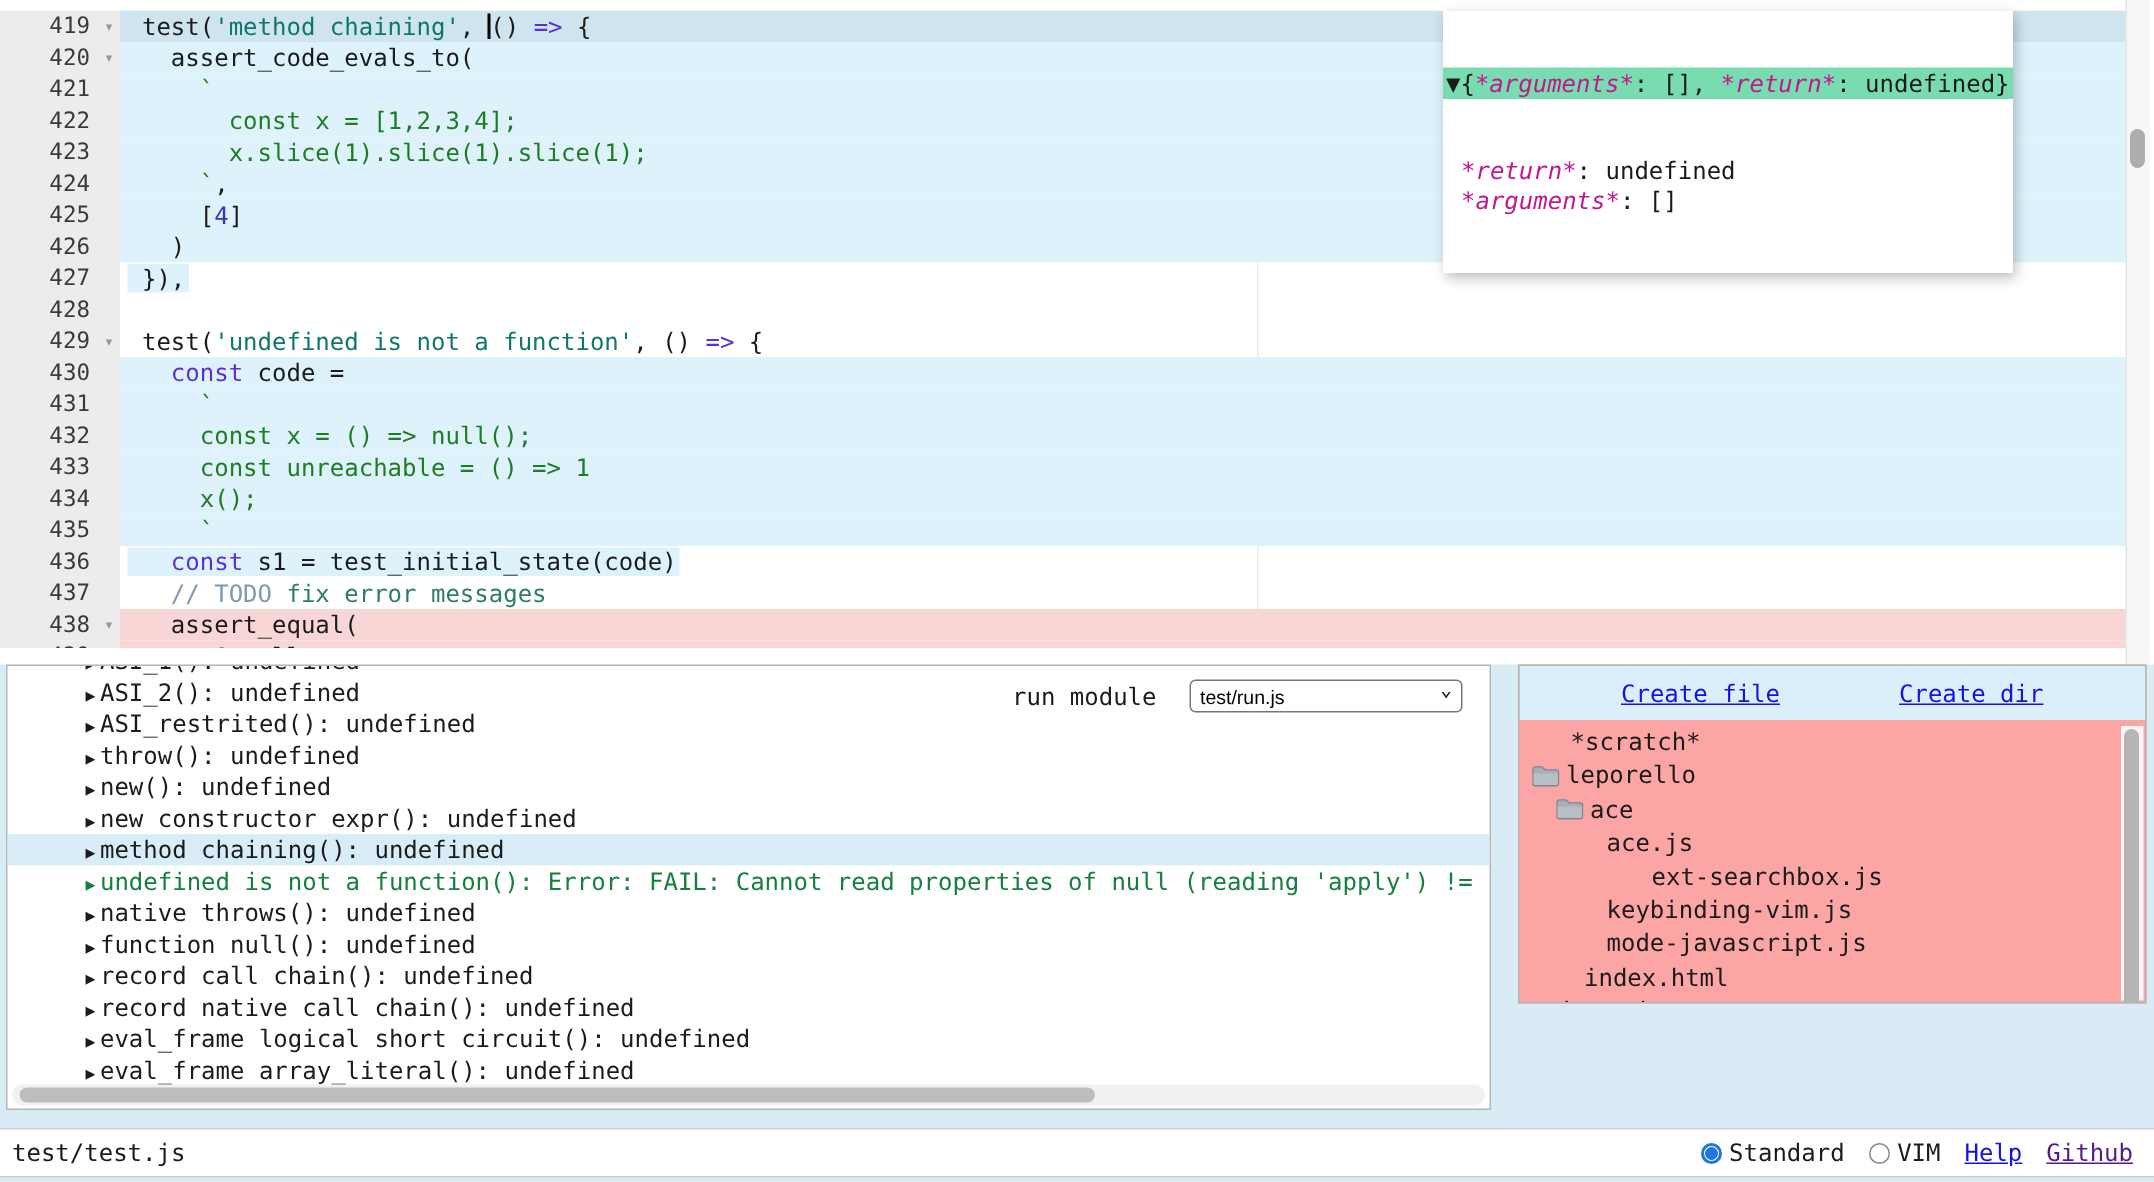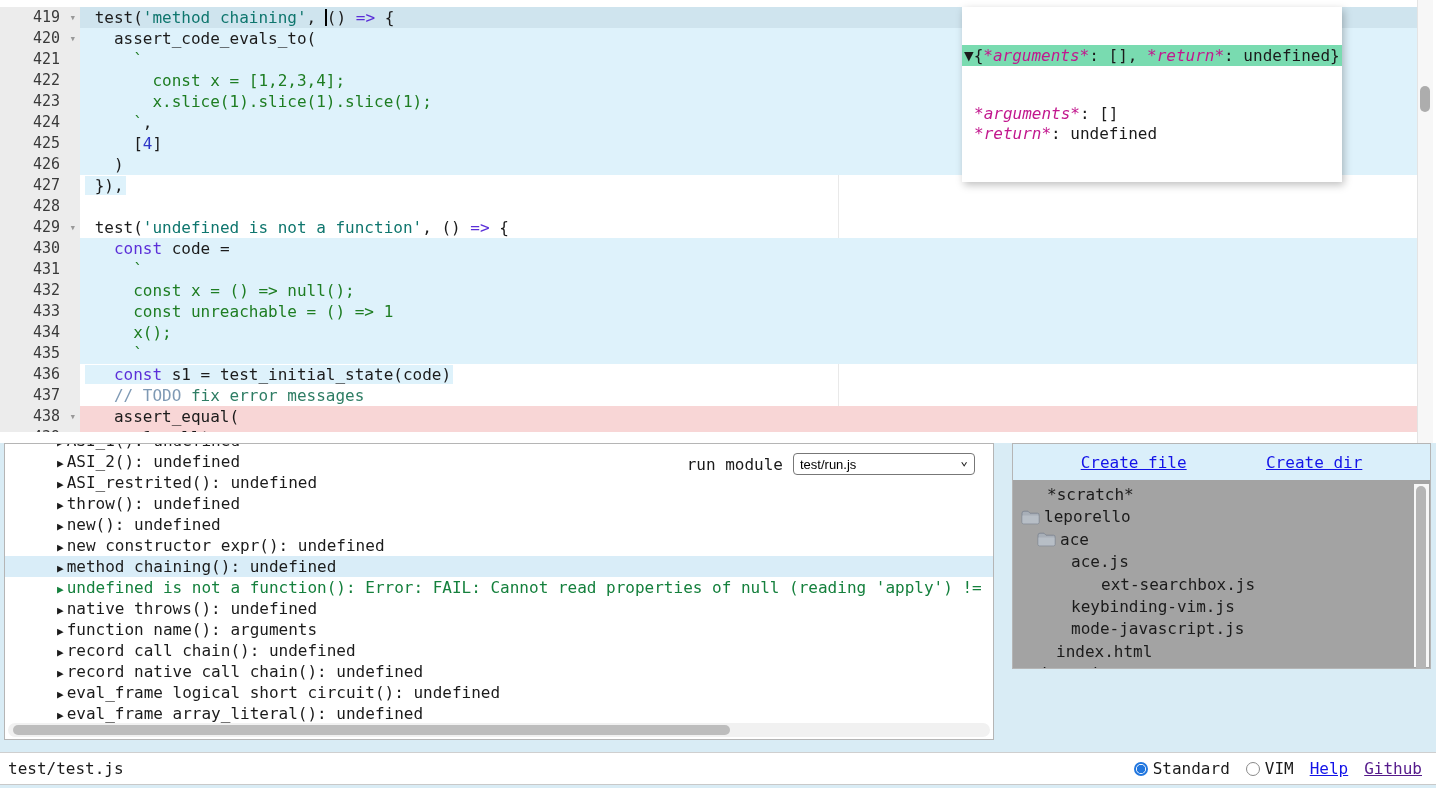--- a/index.html
+++ b/index.html
@@ -35,31 +35,31 @@
   .popup .rw{height:20px;line-height:20px;background:#fff;padding-left:12px;}
 
   
   .results{position:absolute;left:4px;top:443px;width:990px;height:297px;background:#fff;
            border:1px solid #b5b5b5;box-sizing:border-box;overflow:hidden;}
   .rlist{position:absolute;left:0;top:-14px;right:0;}
   .ritem{height:21px;line-height:21px;font-size:16px;padding-left:52px;white-space:pre;}
   .ritem .tri{font-size:11px;margin-right:3px;}
   .ritem.sel{background:#d9edf8;}
   .ritem.err{color:#15803d;}
-  .runmod{position:absolute;top:9px;right:18px;display:flex;align-items:center;gap:10px;
+  .runmod{position:absolute;top:9px;right:18px;display:flex;align-items:center;gap:22px;
           font-size:16px;background:#fff;z-index:3;}
   .selwrap{position:relative;}
   .selwrap select{appearance:none;-webkit-appearance:none;width:182px;height:22px;border:1px solid #777;
           border-radius:4px;background:#fff;font:13px "Liberation Sans",sans-serif;padding:0 22px 0 6px;}
   .selwrap::after{content:"⌄";position:absolute;right:7px;top:0px;font-weight:bold;font-size:13px;pointer-events:none;}
   .hsb{position:absolute;left:3px;right:3px;bottom:2px;height:14px;background:#f1f1f1;border-radius:8px;}
   .hsb .thumb{position:absolute;left:5px;top:2px;height:10px;width:73%;background:#bdbdbd;border-radius:6px;}
 
   
-  .tree{position:absolute;left:1012px;top:443px;width:419px;height:226px;background:#a3a3a3;
+  .tree{position:absolute;left:1012px;top:443px;width:419px;height:226px;background:#fca5a5;
         border:1px solid #b5b5b5;box-sizing:border-box;overflow:hidden;}
   .thead{height:36px;background:#daeffa;display:flex;align-items:center;justify-content:space-around;
          padding:0 28px;font-size:16px;}
   .thead a{color:#1313e8;}
   .tlist{position:absolute;top:40px;left:0;right:16px;bottom:0;overflow:hidden;font-size:16px;}
   .titem{height:22.4px;line-height:22.4px;white-space:pre;display:flex;align-items:center;}
   .ficon{display:inline-block;margin-right:4px;line-height:0;}
   .tsb{position:absolute;right:1px;top:40px;bottom:1px;width:15px;background:#f7f7f7;}
   .tsb .thumb{position:absolute;left:2px;top:2px;width:10px;height:238px;background:#b5b5b5;border-radius:6px;}
 
@@ -103,36 +103,36 @@
         <div class="crow"><div class="gut">437</div><div class="codearea bg-white"><span class="seg-t">   </span><span class="seg-cm">// TODO</span><span class="seg-cg"> fix error messages</span></div></div>
         <div class="crow"><div class="gut">438<span class="fold">▾</span></div><div class="codearea bg-pink"><span class="seg-t">   </span><span class="seg-t">assert_equal(</span></div></div>
         <div class="crow"><div class="gut">439</div><div class="codearea bg-pink"><span class="seg-t">     </span><span class="seg-t">s1.calltree</span></div></div>
       </div>
     <div class="vsb">
       <div class="thumb"></div>
     </div>
 
     <div class="popup">
       <div class="hd" id="popup-hd"><span class="seg-t">▼{</span><span class="seg-m">*arguments*</span><span class="seg-t">: [], </span><span class="seg-m">*return*</span><span class="seg-t">: undefined}</span></div>
-      <div id="popup-rows"><div class="rw"><span class="seg-m">*arguments*</span><span class="seg-t">: []</span></div><div class="rw"><span class="seg-m">*return*</span><span class="seg-t">: undefined</span></div></div>
+      <div id="popup-rows"><div class="rw"><span class="seg-m">*return*</span><span class="seg-t">: undefined</span></div><div class="rw"><span class="seg-m">*arguments*</span><span class="seg-t">: []</span></div></div>
     </div>
   </div>
 
   <div class="results">
     <div class="rlist" id="rlist">
         <div class="ritem"><span class="tri">▶</span><span>ASI_1(): undefined</span></div>
         <div class="ritem"><span class="tri">▶</span><span>ASI_2(): undefined</span></div>
         <div class="ritem"><span class="tri">▶</span><span>ASI_restrited(): undefined</span></div>
         <div class="ritem"><span class="tri">▶</span><span>throw(): undefined</span></div>
         <div class="ritem"><span class="tri">▶</span><span>new(): undefined</span></div>
         <div class="ritem"><span class="tri">▶</span><span>new constructor expr(): undefined</span></div>
         <div class="ritem sel"><span class="tri">▶</span><span>method chaining(): undefined</span></div>
         <div class="ritem err"><span class="tri">▶</span><span>undefined is not a function(): Error: FAIL: Cannot read properties of null (reading 'apply') !=</span></div>
         <div class="ritem"><span class="tri">▶</span><span>native throws(): undefined</span></div>
-        <div class="ritem"><span class="tri">▶</span><span>function name(): arguments</span></div>
+        <div class="ritem"><span class="tri">▶</span><span>function null(): undefined</span></div>
         <div class="ritem"><span class="tri">▶</span><span>record call chain(): undefined</span></div>
         <div class="ritem"><span class="tri">▶</span><span>record native call chain(): undefined</span></div>
         <div class="ritem"><span class="tri">▶</span><span>eval_frame logical short circuit(): undefined</span></div>
         <div class="ritem"><span class="tri">▶</span><span>eval_frame array_literal(): undefined</span></div>
       </div>
     <div class="runmod">
       <span>run module</span>
       <span class="selwrap">
         <select id="runsel"><option value="test/run.js" selected="">test/run.js</option></select>
       </span>

